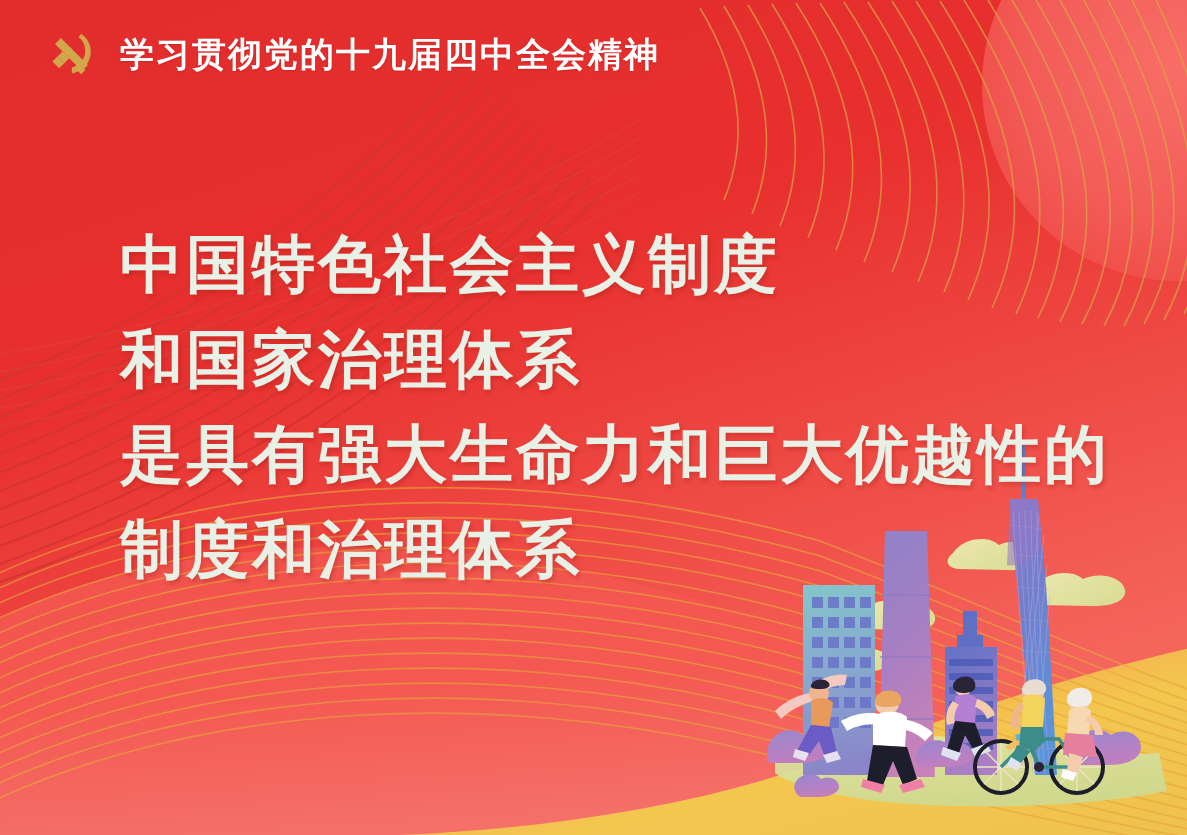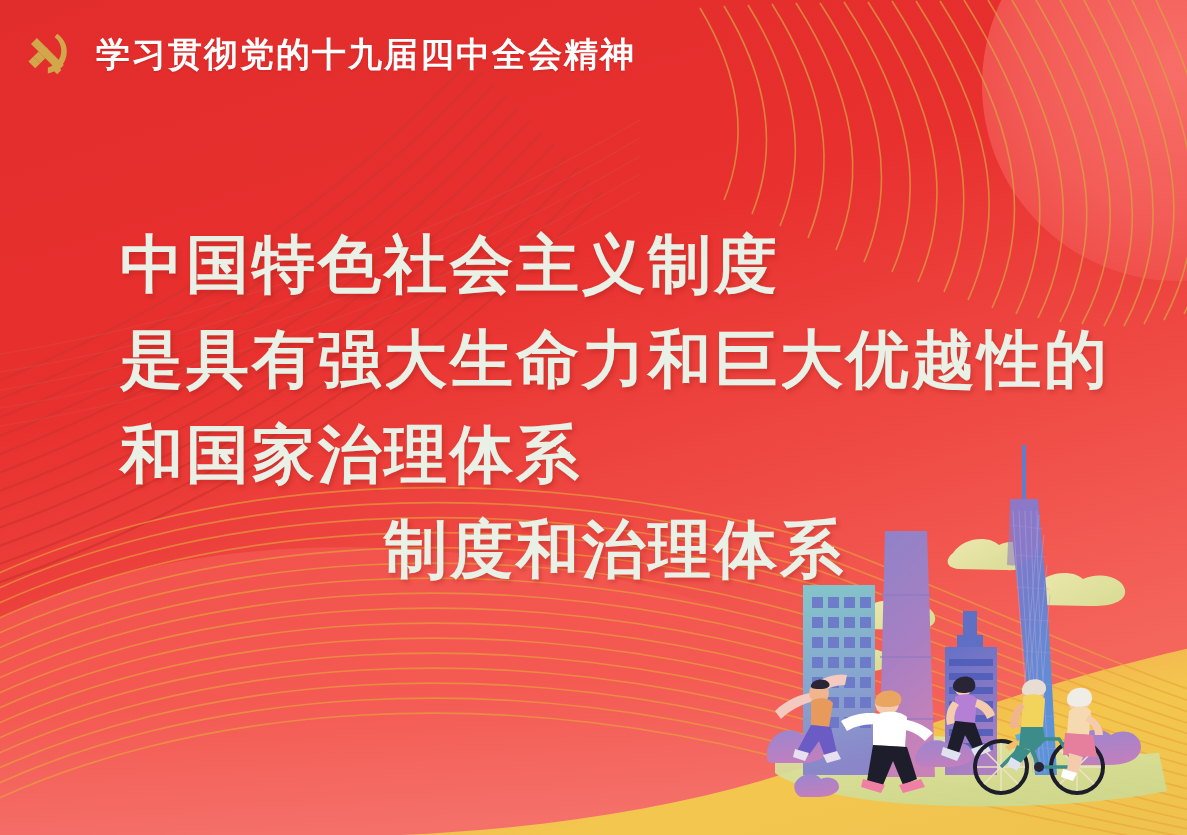--- a/index.html
+++ b/index.html
@@ -28,21 +28,21 @@
   
   .header {
     position: absolute;
     left: 0;
     top: 0;
     width: 100%;
     height: 108px;
     display: flex;
     align-items: center;
     z-index: 40;
-    padding-left: 20px;
+    padding-left: 44px;
     box-sizing: border-box;
   }
   .emblem {
     width: 54px;
     height: 54px;
     flex: 0 0 auto;
     margin-right: 22px;
     display: block;
   }
   .header-title {
@@ -65,21 +65,21 @@
   .headline-line {
     color: #e9f0e6;
     font-size: 63px;
     font-weight: 700;
     line-height: 1;
     letter-spacing: 3px;
     margin-bottom: 32px;
     white-space: nowrap;
     text-shadow: 2px 3px 4px rgba(150, 25, 20, .30);
   }
-  .headline-line:last-child { margin-bottom: 0; text-align: center; }
+  .headline-line:last-child { margin-bottom: 0; }
   
   .illustration {
     position: absolute;
     right: 0;
     bottom: 0;
     width: 420px;
     height: 400px;
     z-index: 30;
   }
 </style>
@@ -202,22 +202,22 @@
         <path d="M24 31 L31 24 L52 45 L45 52 Z"></path>
         <path d="M10 41 L16 35 L24 43 L18 49 Z"></path>
         <path d="M16 35 L22 29 L30 37 L24 43 Z"></path>
       </g>
     </svg>
     <div class="header-title">学习贯彻党的十九届四中全会精神</div>
   </div>
 
   <div class="headline">
     <div class="headline-line">中国特色社会主义制度</div>
+    <div class="headline-line">和国家治理体系</div>
     <div class="headline-line">是具有强大生命力和巨大优越性的</div>
-    <div class="headline-line">和国家治理体系</div>
     <div class="headline-line">制度和治理体系</div>
   </div>
 
   <svg class="illustration" viewBox="0 0 420 400" preserveAspectRatio="xMaxYMax meet" aria-hidden="true">
     <defs>
       <linearGradient id="gCanton" x1="0" y1="0" x2="0.3" y2="1">
         <stop offset="0%" stop-color="#8f78c6"></stop>
         <stop offset="45%" stop-color="#6f7fcd"></stop>
         <stop offset="100%" stop-color="#5b93d8"></stop>
       </linearGradient>

